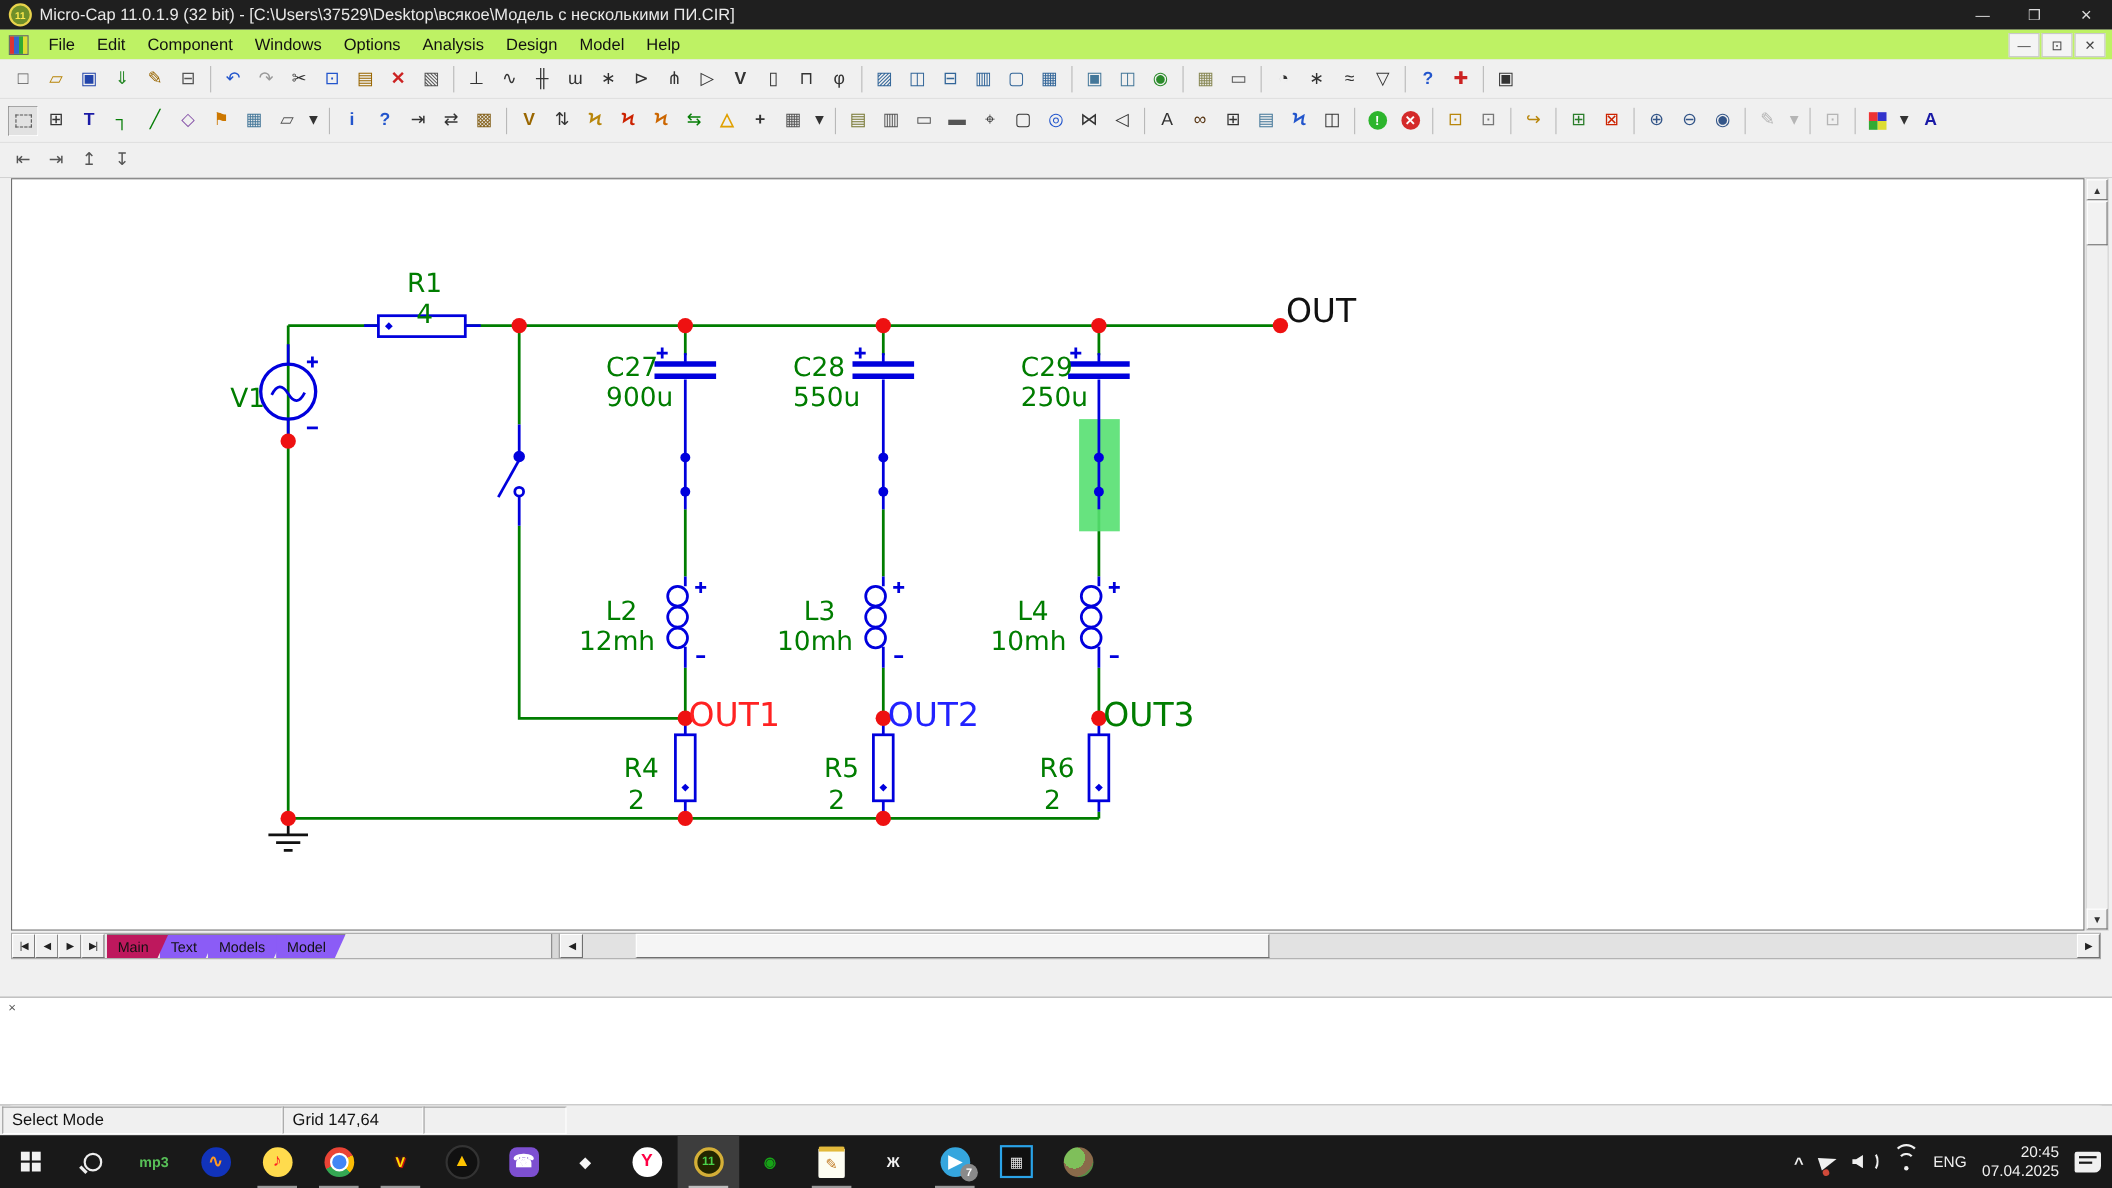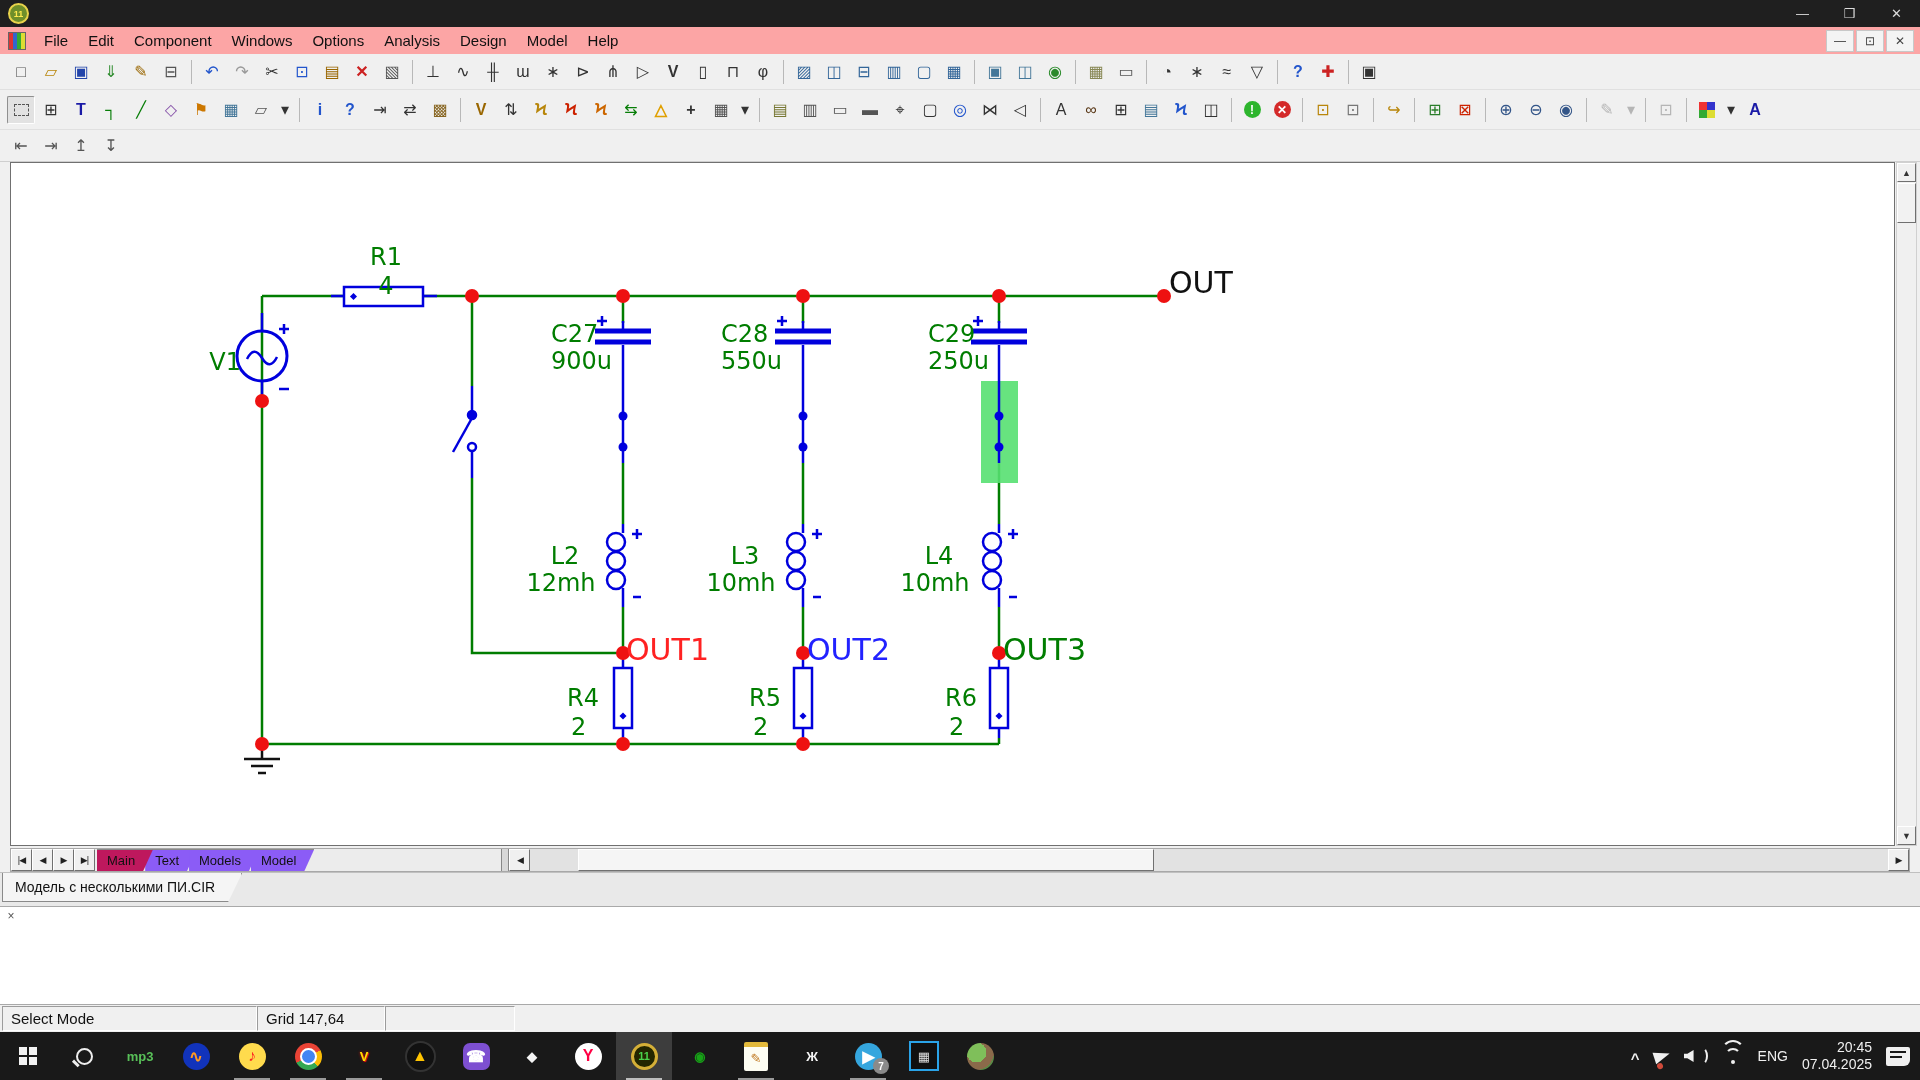--- a/index.html
+++ b/index.html
@@ -11,21 +11,21 @@
     display:flex;align-items:center;color:#e9e9e9;font-size:15px;}
   .app-icon{width:17px;height:17px;border-radius:50%;background:#6f8f2a;border:2px solid #e8d34b;
     margin:0 7px 0 8px;display:flex;align-items:center;justify-content:center;
     font-size:9px;font-weight:bold;color:#ffe94d;flex:0 0 auto;}
   .title-text{white-space:nowrap;overflow:hidden;}
   .winbtns{margin-left:auto;display:flex;height:27px;}
   .winbtn{width:47px;height:27px;display:flex;align-items:center;justify-content:center;
     color:#dcdcdc;font-size:13px;}
 
   
-  .menubar{position:absolute;left:0;top:27px;width:1920px;height:27px;background:#fca5a5;
+  .menubar{position:absolute;left:0;top:27px;width:1920px;height:27px;background:#bef264;
     display:flex;align-items:center;border-bottom:1px solid #dcdcdc;}
   .mdi-icon{width:16px;height:16px;margin:0 8px 0 8px;background:
     linear-gradient(90deg,#d33 0 4px,#36c 4px 8px,#3a3 8px 12px,#dd3 12px 16px);
     border:1px solid #666;flex:0 0 auto;}
   .menu-item{padding:4px 10px;font-size:15px;color:#111;}
   .mdi-btns{margin-left:auto;display:flex;margin-right:6px;}
   .mdi-btn{width:26px;height:20px;display:flex;align-items:center;justify-content:center;
     color:#444;font-size:12px;border:1px solid #c8c8c8;background:#f4f4f4;margin-left:2px;}
 
   
@@ -161,20 +161,21 @@
   .notif::before{content:"";position:absolute;left:4px;top:4px;right:4px;height:2px;background:#191919;}
   .notif::after{content:"";position:absolute;left:4px;top:9px;right:8px;height:2px;background:#191919;}
 </style>
 </head>
 <body>
 
 <div id="app">
 
   <div class="titlebar">
     <div class="app-icon">11</div>
+    <div class="title-text">Micro-Cap 11.0.1.9 (32 bit) - [C:\Users\37529\Desktop\всякое\Модель с несколькими ПИ.CIR]</div>
     <div class="winbtns">
       <div class="winbtn">—</div>
       <div class="winbtn">❒</div>
       <div class="winbtn">✕</div>
     </div>
   </div>
 
   <div class="menubar">
     <div class="mdi-icon"></div>
     <div id="menu-items" style="display:flex;">
@@ -710,23 +711,20 @@
       <div class="tab-spacer"></div>
       <div class="splitter"></div>
       <div class="nav-btn">◀</div>
       <div class="hscroll">
         <div class="hthumb"></div>
       </div>
       <div class="nav-btn hs-right">▶</div>
     </div>
   </div>
 
-  <div class="filetabrow">
-    <div class="filetab">Модель с несколькими ПИ.CIR</div>
-  </div>
 
   <div class="panel">
     <div class="panel-close">×</div>
   </div>
 
   <div class="statusbar">
     <div class="seg mode">Select Mode</div>
     <div class="seg grid">Grid 147,64</div>
     <div class="seg tail"></div>
   </div>

